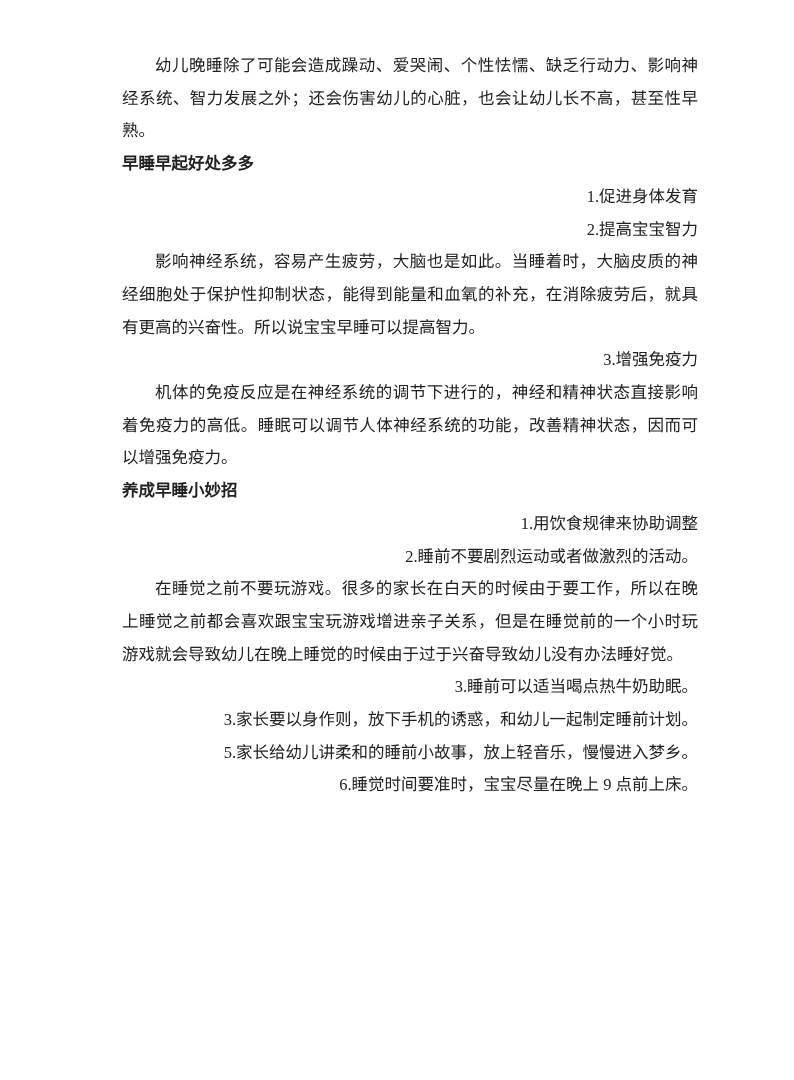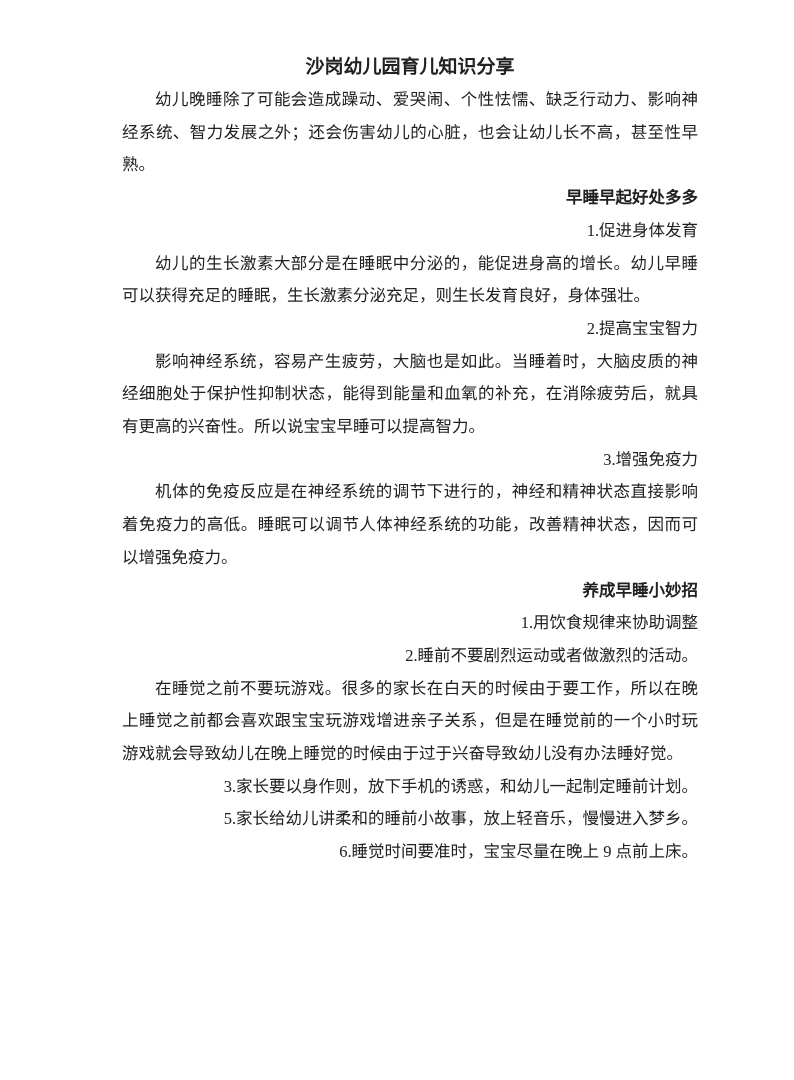--- a/index.html
+++ b/index.html
@@ -19,45 +19,44 @@
   }
   .block { }
   .doc-title {
     font-size: 19px;
     font-weight: bold;
     text-align: center;
     line-height: 34px;
   }
   .section-heading {
     font-weight: bold;
-    text-align: right;
+    text-align: left;
   }
   .para {
     text-indent: 2em;
     text-align: justify;
     text-justify: inter-ideograph;
   }
   .item {
     text-indent: 2em;
     text-align: right;
   }
 </style>
 </head>
 <body>
 
 <div class="page">
-  <div class="block doc-title">沙岗幼儿园育儿知识分享</div>
   <div class="block para">幼儿晚睡除了可能会造成躁动、爱哭闹、个性怯懦、缺乏行动力、影响神经系统、智力发展之外；还会伤害幼儿的心脏，也会让幼儿长不高，甚至性早熟。</div>
   <div class="block section-heading">早睡早起好处多多</div>
   <div class="block item">1.促进身体发育</div>
-  <div class="block para">幼儿的生长激素大部分是在睡眠中分泌的，能促进身高的增长。幼儿早睡可以获得充足的睡眠，生长激素分泌充足，则生长发育良好，身体强壮。</div>
   <div class="block item">2.提高宝宝智力</div>
   <div class="block para">影响神经系统，容易产生疲劳，大脑也是如此。当睡着时，大脑皮质的神经细胞处于保护性抑制状态，能得到能量和血氧的补充，在消除疲劳后，就具有更高的兴奋性。所以说宝宝早睡可以提高智力。</div>
   <div class="block item">3.增强免疫力</div>
   <div class="block para">机体的免疫反应是在神经系统的调节下进行的，神经和精神状态直接影响着免疫力的高低。睡眠可以调节人体神经系统的功能，改善精神状态，因而可以增强免疫力。</div>
   <div class="block section-heading">养成早睡小妙招</div>
   <div class="block item">1.用饮食规律来协助调整</div>
   <div class="block item">2.睡前不要剧烈运动或者做激烈的活动。</div>
   <div class="block para">在睡觉之前不要玩游戏。很多的家长在白天的时候由于要工作，所以在晚上睡觉之前都会喜欢跟宝宝玩游戏增进亲子关系，但是在睡觉前的一个小时玩游戏就会导致幼儿在晚上睡觉的时候由于过于兴奋导致幼儿没有办法睡好觉。</div>
+  <div class="block item">3.睡前可以适当喝点热牛奶助眠。</div>
   <div class="block item">3.家长要以身作则，放下手机的诱惑，和幼儿一起制定睡前计划。</div>
   <div class="block item">5.家长给幼儿讲柔和的睡前小故事，放上轻音乐，慢慢进入梦乡。</div>
   <div class="block item">6.睡觉时间要准时，宝宝尽量在晚上 9 点前上床。</div>
 </div>
 
 </body></html>

